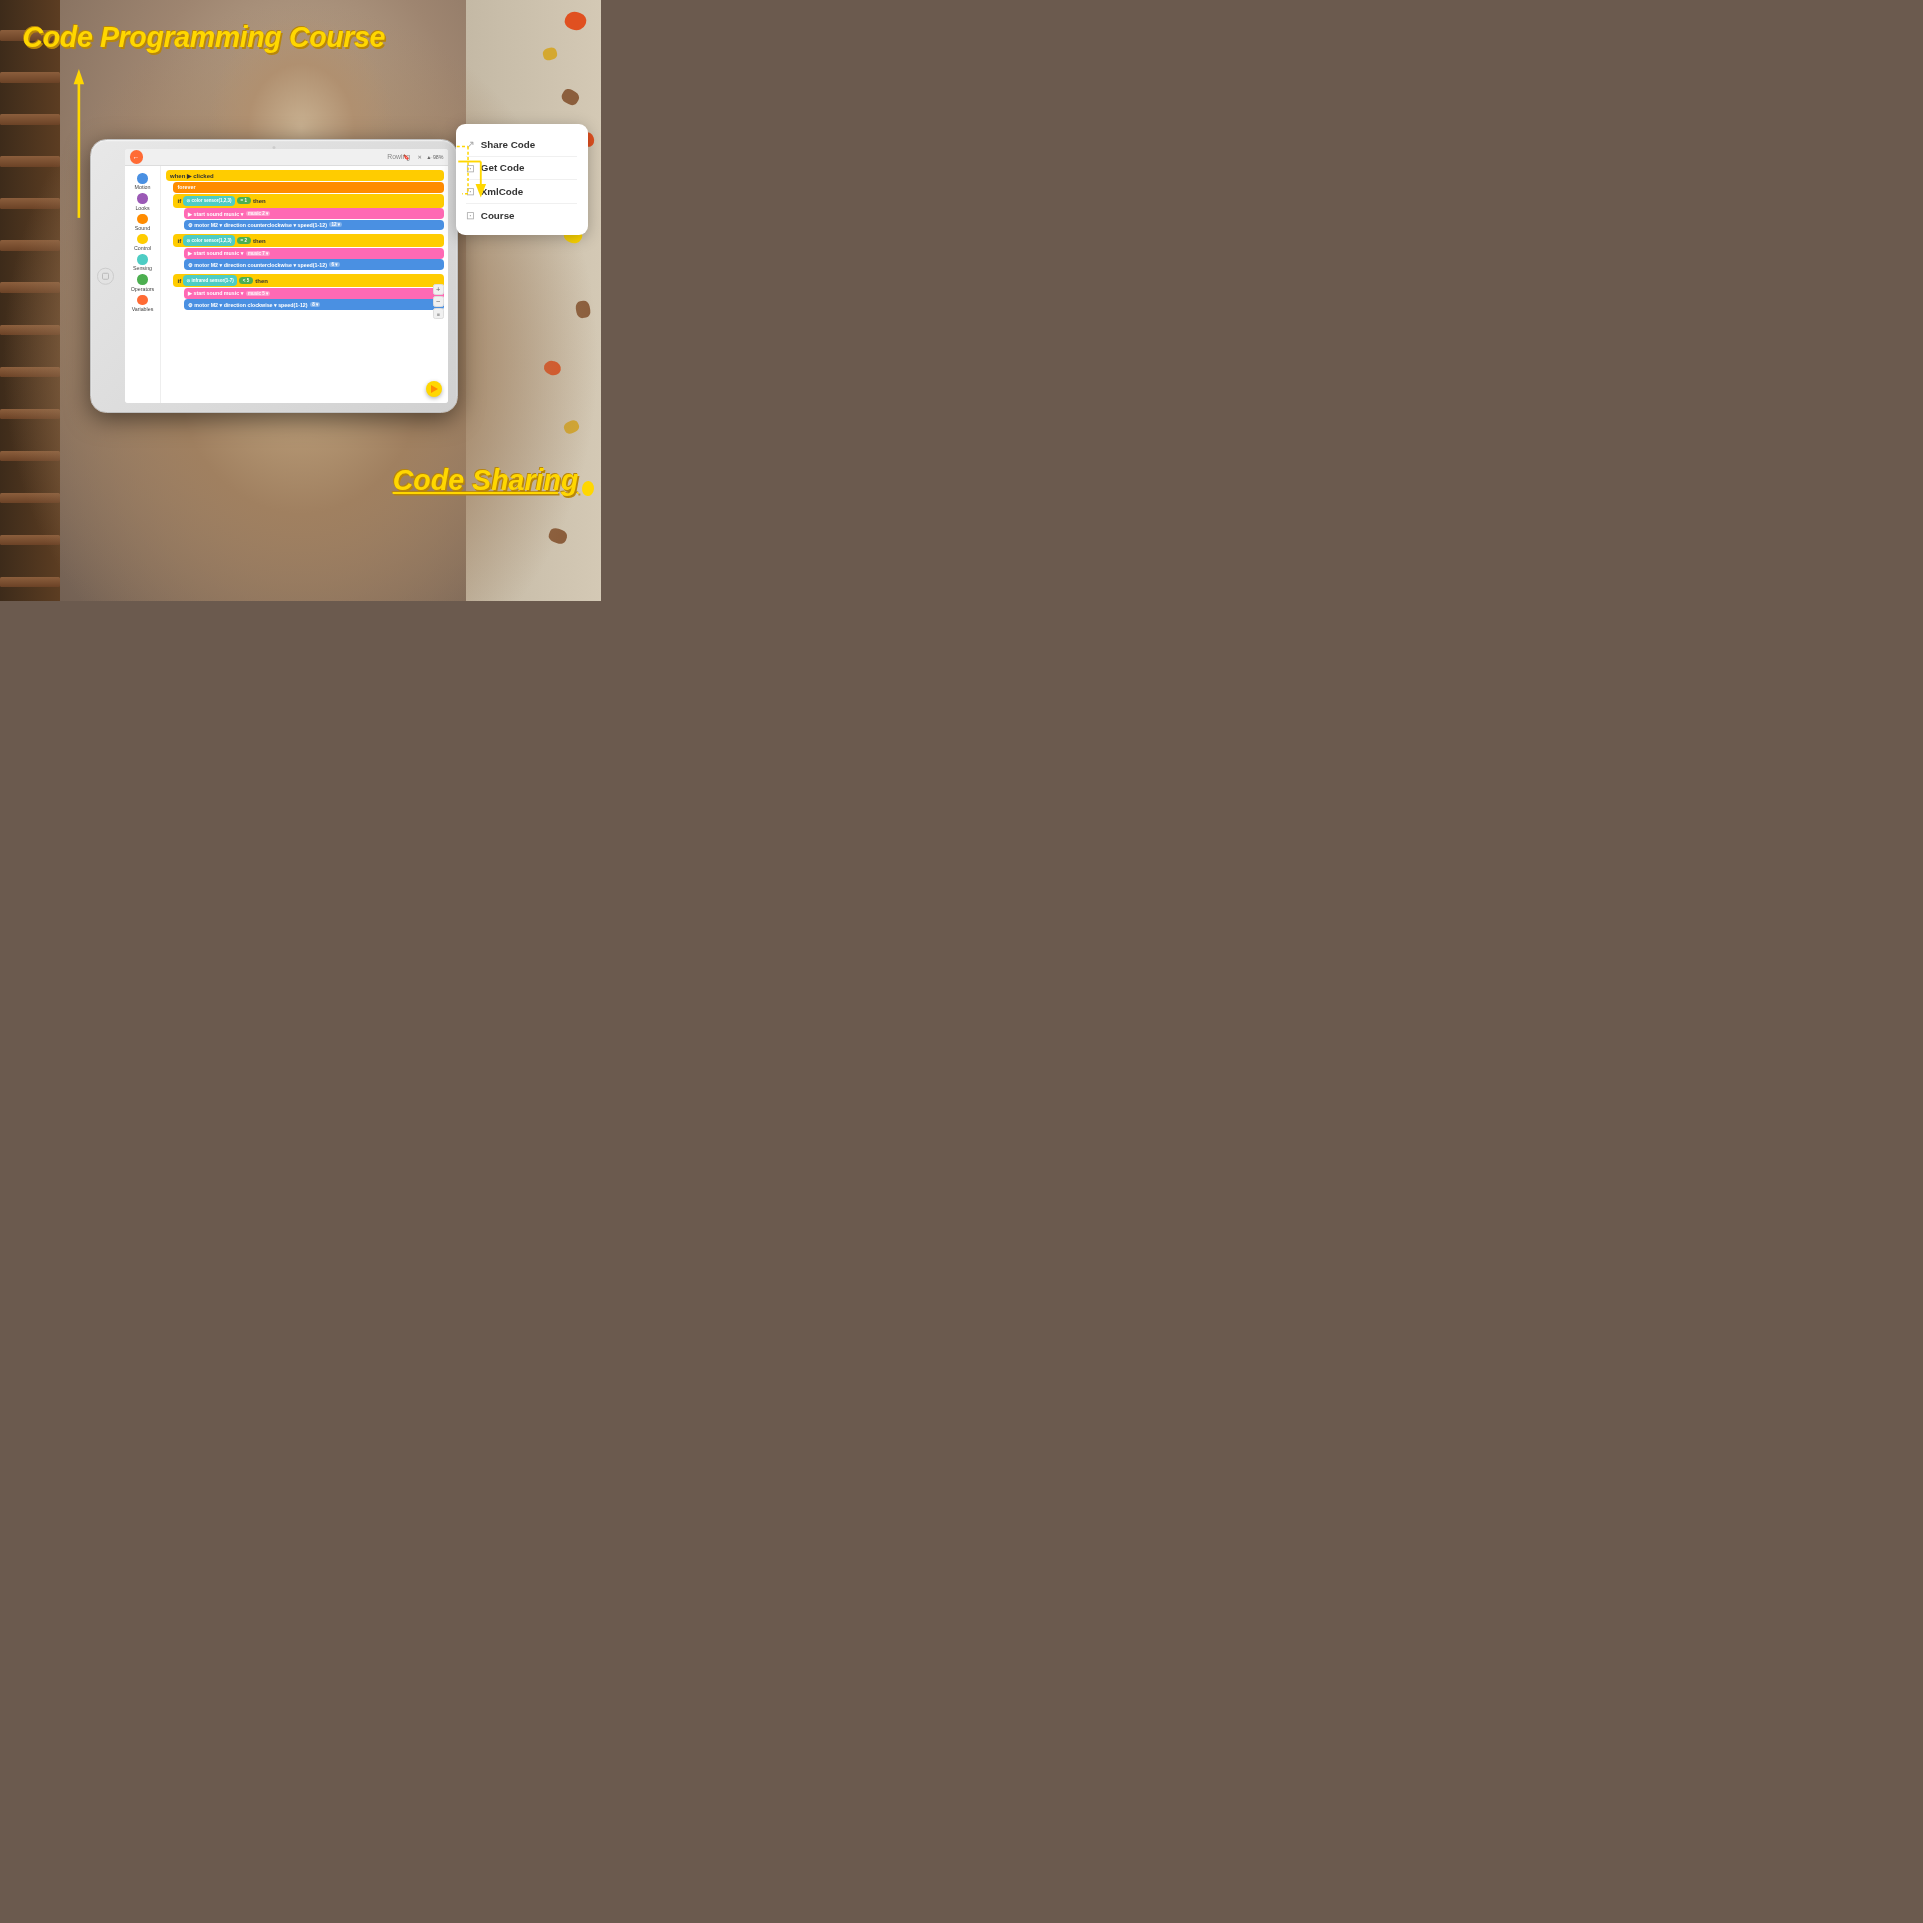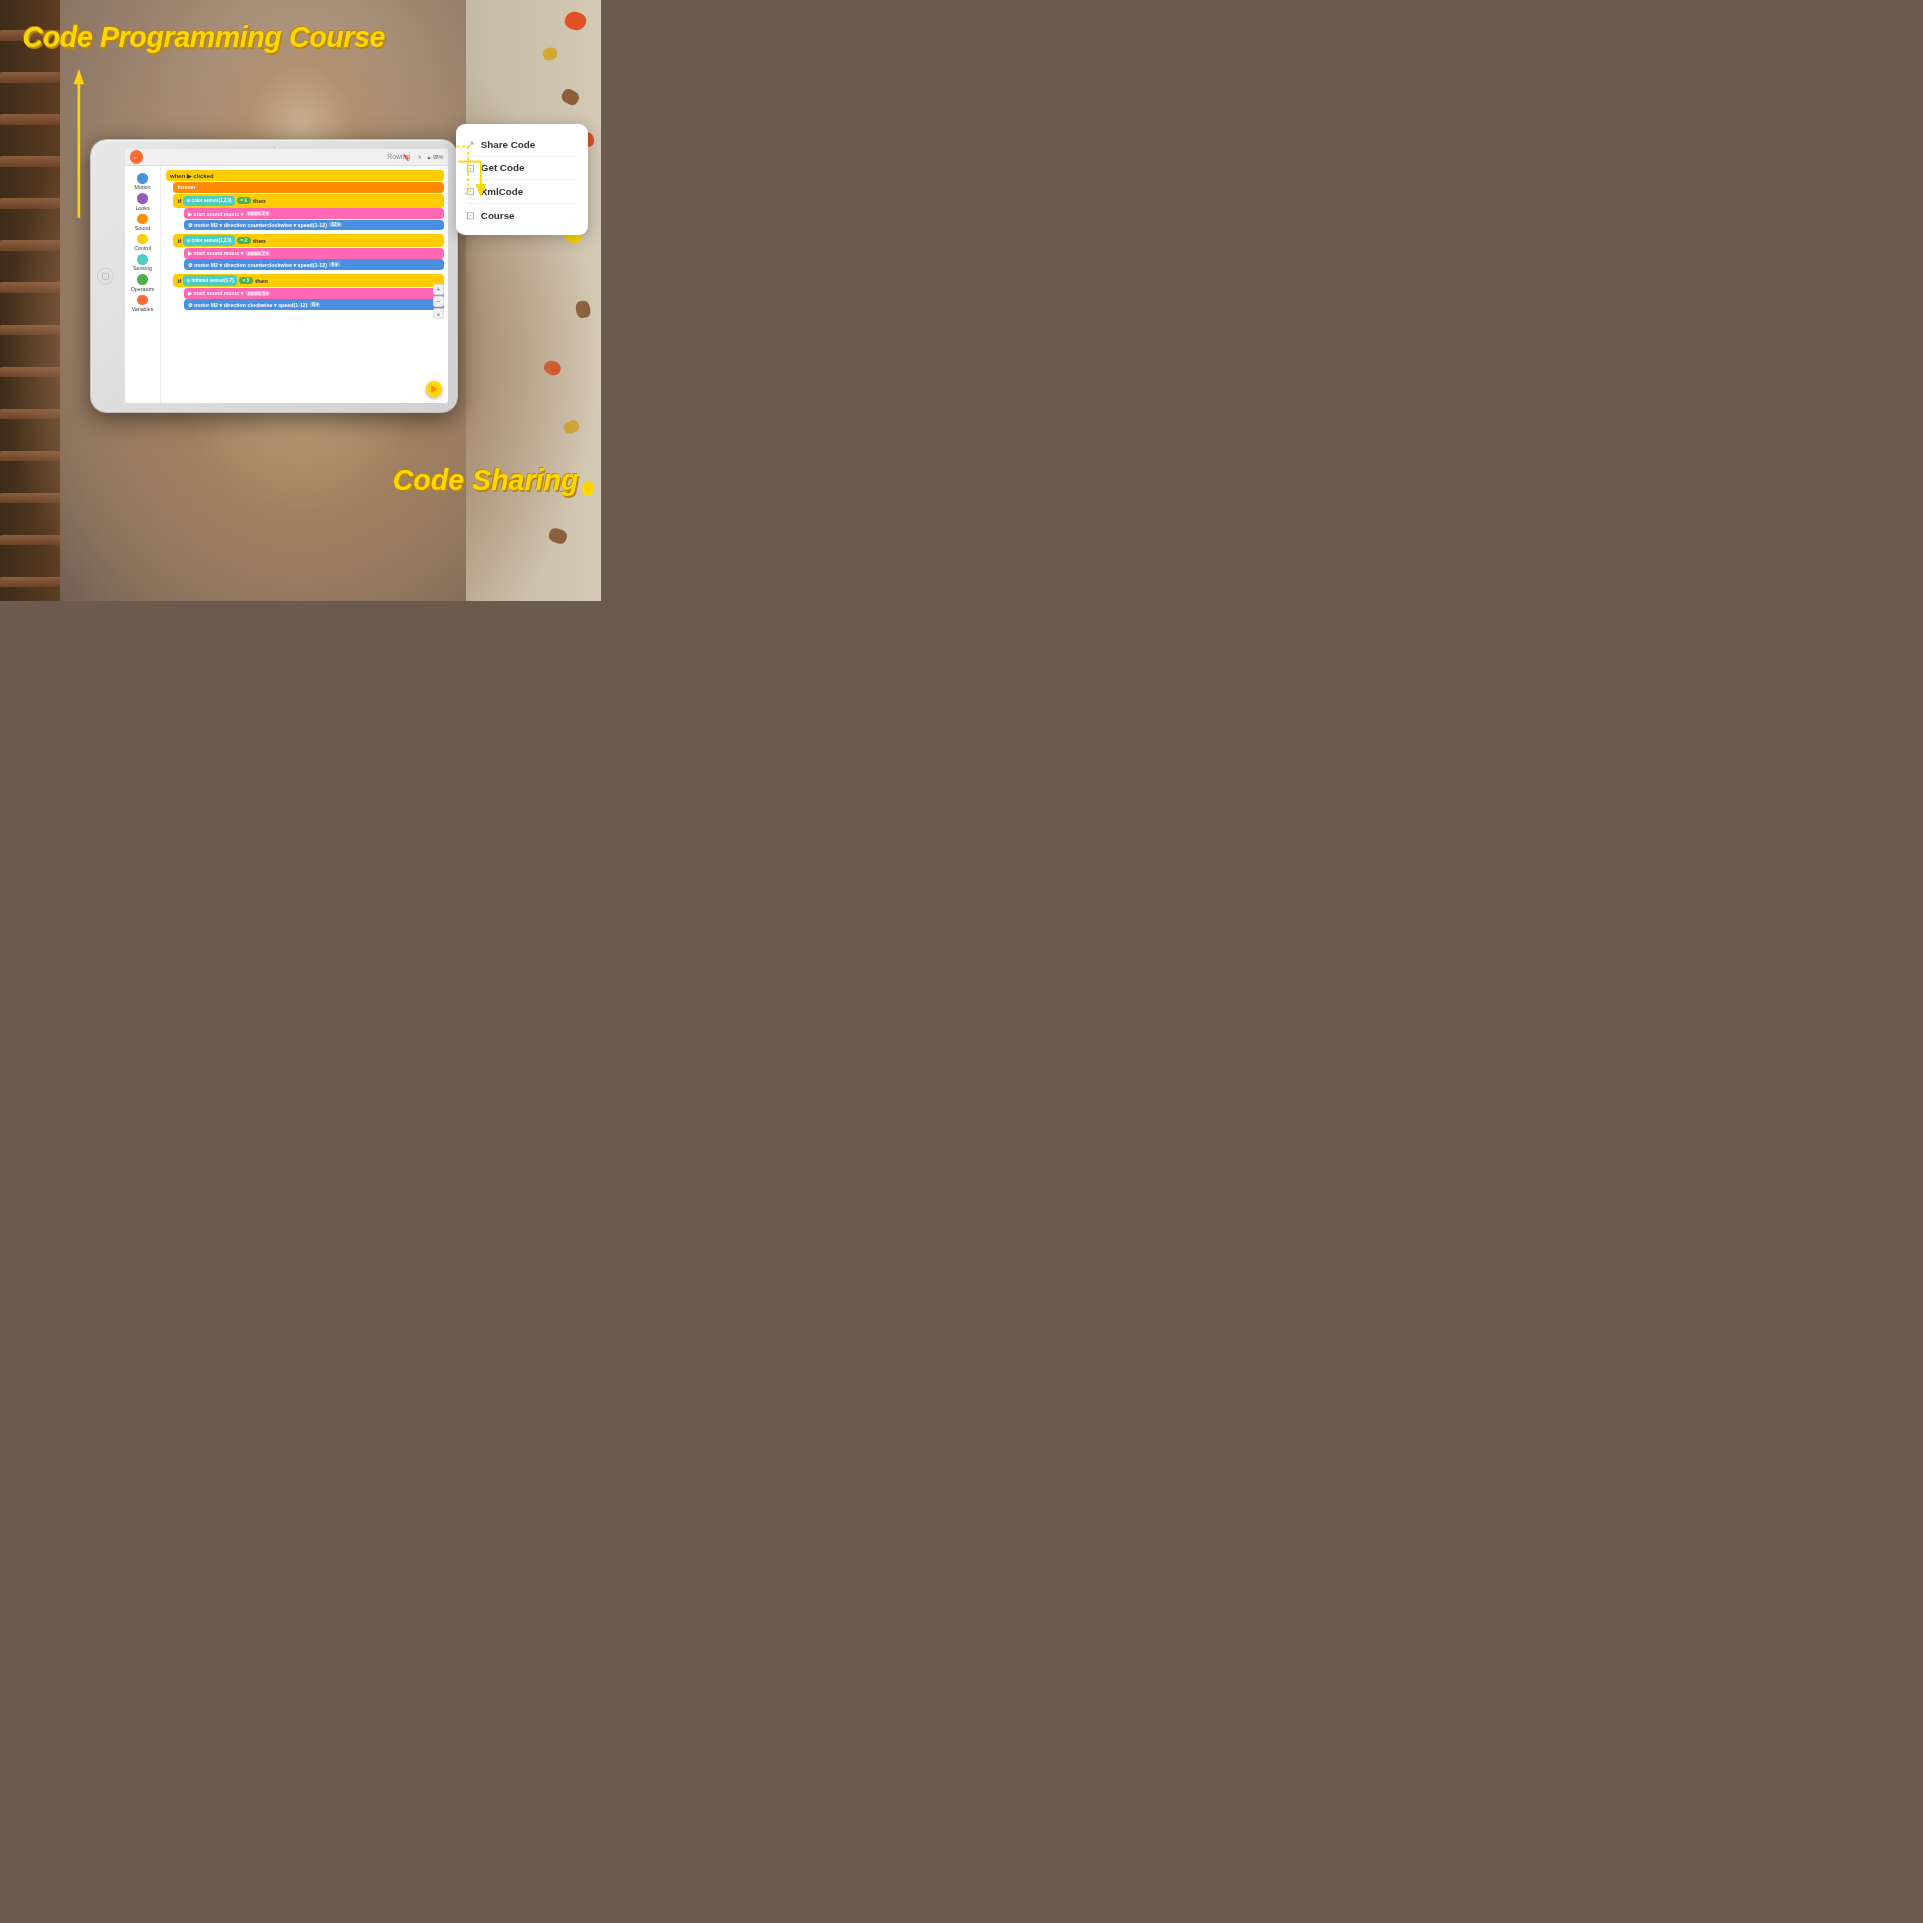--- a/index.html
+++ b/index.html
@@ -76,20 +76,21 @@
     .code-sharing-label {
       position: absolute;
       bottom: 104px;
       right: 22.5px;
       font-size: 28.6px;
       font-weight: 900;
       color: #FFD700;
       text-shadow: 1.5px 1.5px 0px #b8860b, -0.8px -0.8px 0px #b8860b;
       font-style: italic;
       z-index: 20;
+      text-decoration: underline;
     }
 
     
     .tablet {
       position: absolute;
       top: 139px;
       left: 90px;
       width: 368px;
       height: 274px;
       background: linear-gradient(135deg, #e8e8e8, #d0d0d0);

